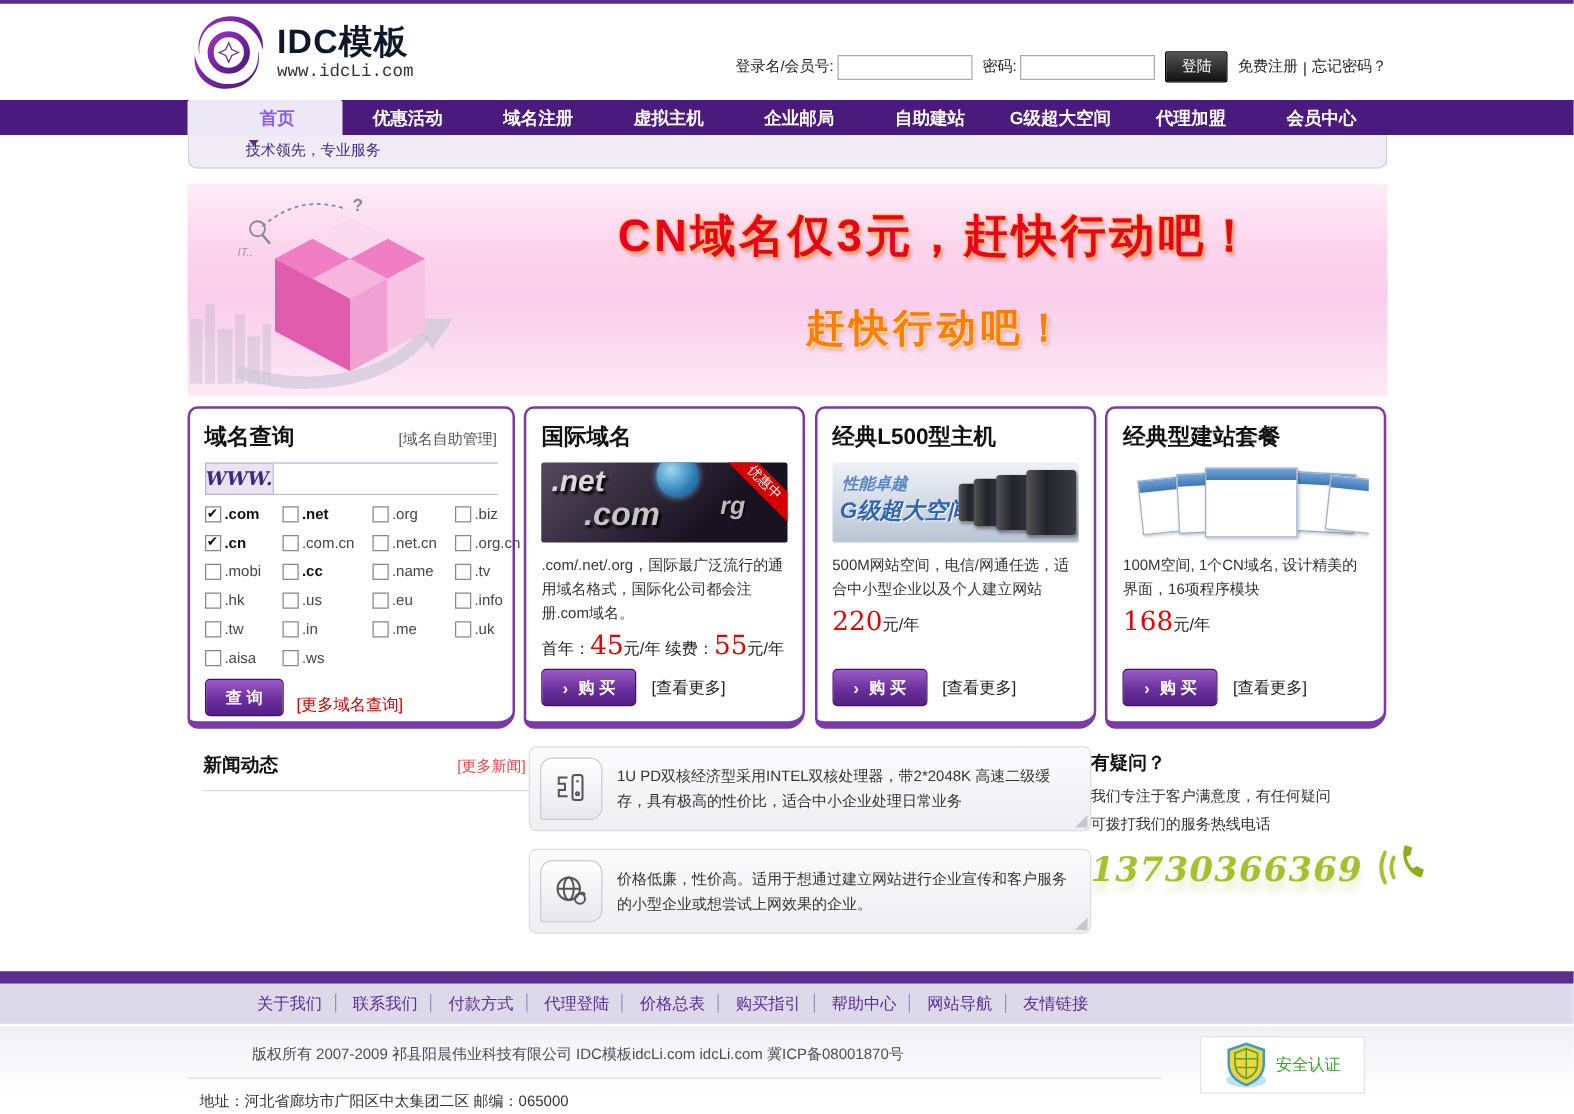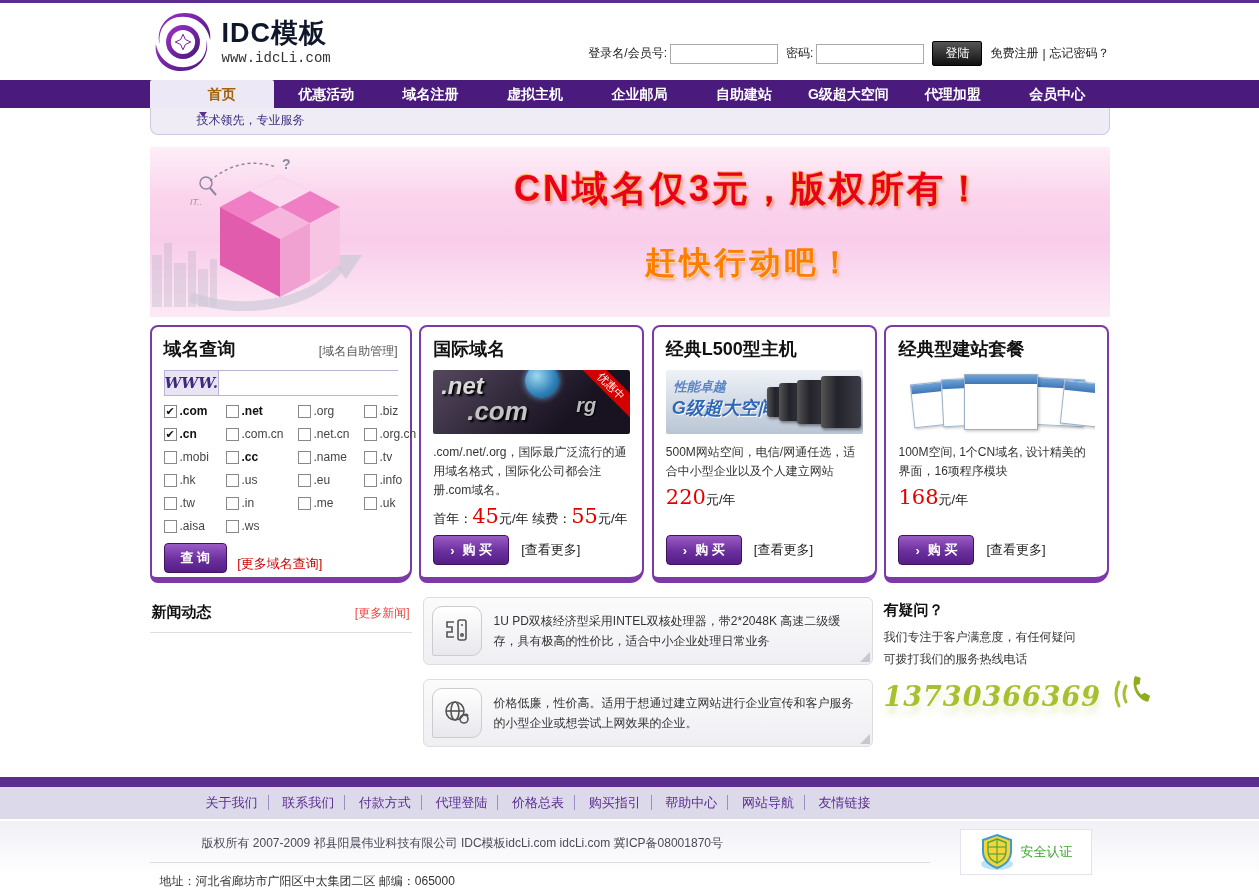--- a/index.html
+++ b/index.html
@@ -19,21 +19,21 @@
   .login-bar label { margin-right:3px; }
   .login-input { width:108px; height:20px; border:1px solid #aaa; background:#fff; margin-right:8px; font-size:12px; padding:0 3px; }
   .btn-login { background:linear-gradient(#555,#111); color:#fff; border:1px solid #000; font-size:12px; padding:3px 12px; border-radius:2px; cursor:pointer; margin-right:8px; }
   .hl { color:#222; margin:0 4px; }
   .login-link { color:#222;font-family:Liberation Mono, monospace; }
 
   
   .navbar { height:28px; background:#4a1a7d; }
   .nav-inner { width:960px; margin:0 auto; display:flex; height:28px; }
   .nav-item { flex:1; text-align:center; line-height:28px; font-size:14px; font-weight:bold; color:#fff; cursor:pointer; }
-  .nav-item.active { background:#ece8f5; color:#a16207; border-radius:2px 2px 0 0;padding-left:20px; }
+  .nav-item.active { background:#ece8f5; color:#8b5cf6; border-radius:2px 2px 0 0;padding-left:20px; }
 
   .subwrap { background:#fff; }
   .subbar { width:960px; margin:0 auto; height:27px; background:#efecf6; border:1px solid #cfc8e2; border-top:none; border-radius:0 0 8px 8px; position:relative; font-size:12px; color:#3f2d7d; line-height:25px; padding-left:46px; }
   .tab-arrow { position:absolute; left:48px; top:4px; width:0; height:0; border-left:4px solid transparent; border-right:4px solid transparent; border-top:5px solid #5c2d91; }
 
   
   .main { width:960px; margin:0 auto; }
   .banner { margin-top:12px; height:170px; background:linear-gradient(#fdeef8 0%, #fbd4ec 30%, #f9cdea 55%, #fdeaf6 100%); position:relative; overflow:hidden; }
   .banner-art { position:absolute; left:0; top:0; }
   .banner-texts { position:absolute; left:250px; right:10px; top:18px; text-align:center; }
@@ -85,21 +85,21 @@
   .img-sites { background:#fff; }
   .mini-site { position:absolute; background:#fff; border:1px solid #9ab0c8; box-shadow:1px 1px 3px rgba(0,0,0,.25); }
   .mini-site::before { content:""; display:block; height:9px; background:linear-gradient(#6fa3d8,#3f77b5); }
   .ms1 { width:46px; height:44px; left:14px; top:12px; transform:rotate(-6deg); }
   .ms2 { width:52px; height:48px; left:44px; top:8px; transform:rotate(-3deg); }
   .ms3 { width:74px; height:56px; left:66px; top:4px; z-index:2; }
   .ms4 { width:52px; height:48px; left:134px; top:8px; transform:rotate(3deg); }
   .ms5 { width:46px; height:44px; left:164px; top:12px; transform:rotate(6deg); }
 
   
-  .row2 { display:flex; justify-content:space-between; margin-top:14px; min-height:166px; }
+  .row2 { display:flex; justify-content:center; margin-top:14px; min-height:166px; }
   .news-col { width:262px; }
   .news-head { display:flex; justify-content:space-between; align-items:baseline; border-bottom:1px solid #ddd; padding:6px 2px 10px; }
   .news-title { font-size:15px; font-weight:bold; color:#111; }
   .news-more { font-size:12px; color:#ef4444; }
   .features-col { width:450px; }
   .feature-card { background:linear-gradient(#fbfbfc,#efeef2); border:1px solid #ddd; border-radius:6px; padding:8px; display:flex; align-items:center; position:relative; margin-bottom:14px; min-height:62px; }
   .feature-card::after { content:""; position:absolute; right:2px; bottom:2px; width:0; height:0; border-left:10px solid transparent; border-bottom:10px solid #c9c7ce; }
   .f-icon { width:50px; height:50px; flex:none; background:linear-gradient(#fff,#e8e7ec); border:1px solid #ccc; border-radius:10px 10px 10px 2px; display:flex; align-items:center; justify-content:center; margin-right:12px; }
   .f-text { font-size:12px; color:#333; line-height:20px; }
   .contact-col { width:226px; }
@@ -204,21 +204,21 @@
         <polygon points="130,92 190,60 190,118 130,150" fill="#f8c4e4"></polygon>
         <polygon points="130,92 160,76 160,134 130,150" fill="#f0a1d2"></polygon>
       </g>
       <path d="M60 34 q30 -26 66 -14" fill="none" stroke="#8d86a0" stroke-width="1.5" stroke-dasharray="3 3"></path>
       <circle cx="56" cy="36" r="6" fill="none" stroke="#8d86a0" stroke-width="1.5"></circle>
       <line x1="60" y1="41" x2="66" y2="48" stroke="#8d86a0" stroke-width="2"></line>
       <text x="132" y="22" font-size="14" fill="#8d86a0" font-weight="bold">?</text>
       <text x="40" y="58" font-size="9" fill="#9a93ac" font-style="italic">IT..</text>
     </svg>
     <div class="banner-texts">
-      <div class="banner-l1">CN域名仅3元，版权所有！</div>
+      <div class="banner-l1">CN域名仅3元，赶快行动吧！</div>
       <div class="banner-l2">赶快行动吧！</div>
     </div>
   </div>
 
   <div class="boxes-row">
 
     <div class="box domain-box">
       <div class="box-head">
         <span class="box-title">域名查询</span>
         <a href="#" class="box-head-link">[域名自助管理]</a>

